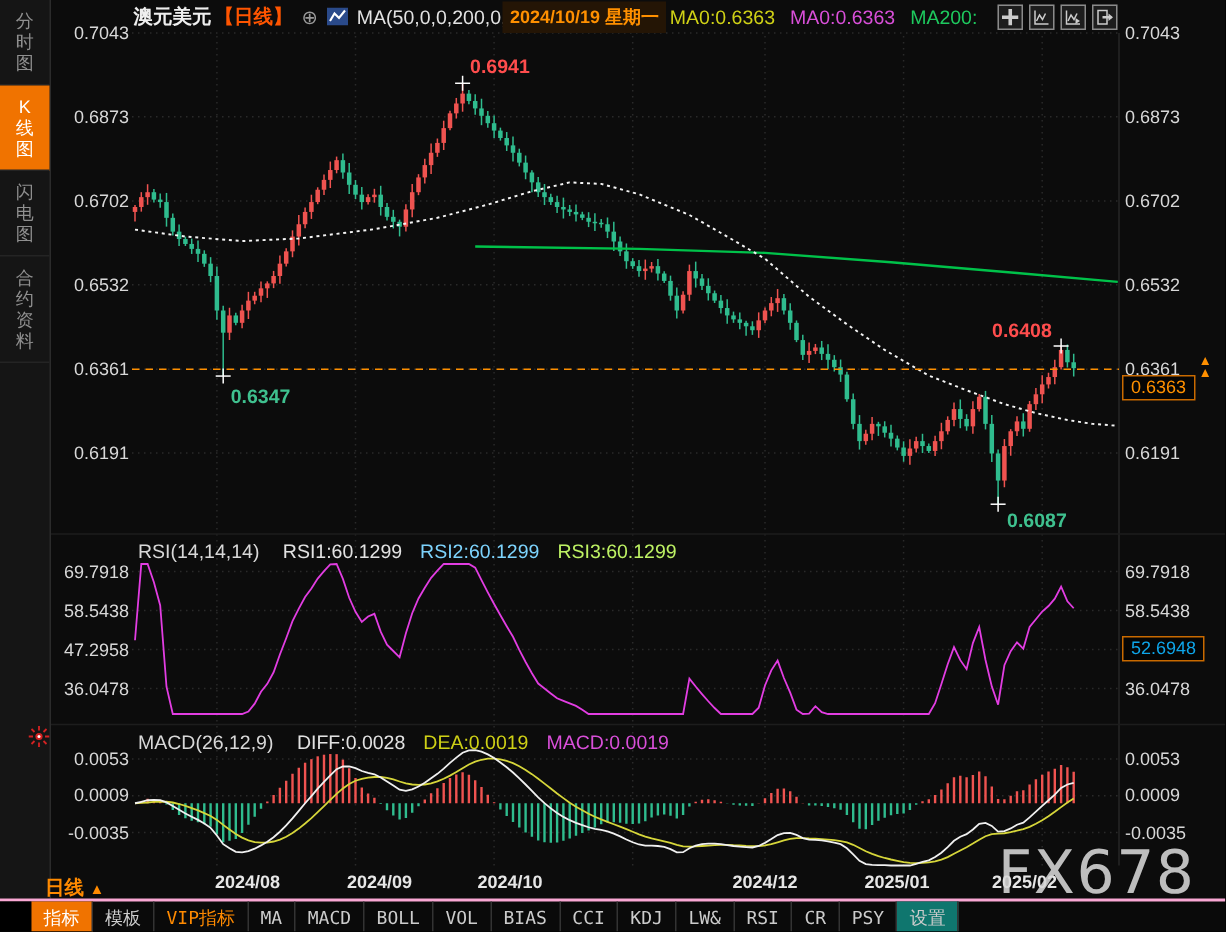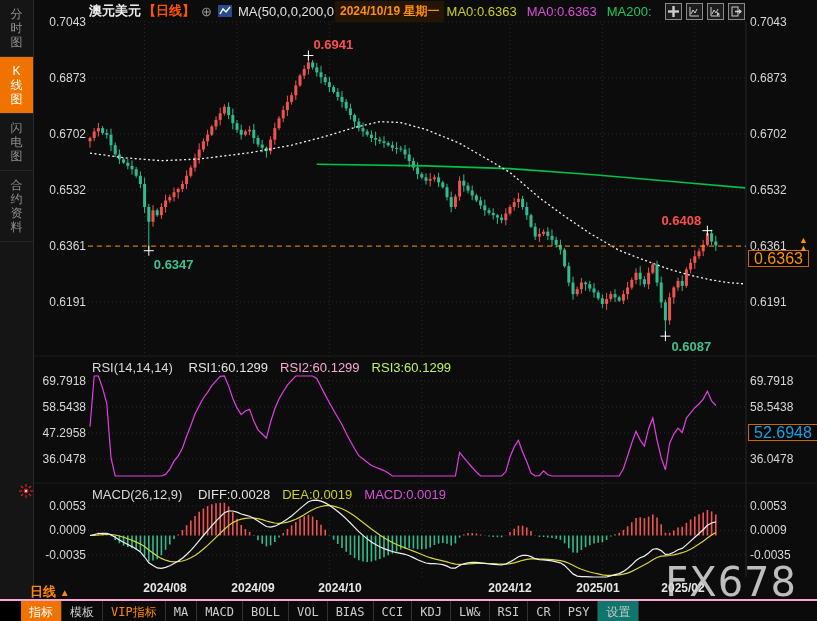--- a/index.html
+++ b/index.html
@@ -19,21 +19,21 @@
   #topbar .sym{color:#efefef;font-weight:bold;margin-left:56px;}
   #topbar .period{color:#ff5500;font-weight:bold;margin-left:2px;}
   #topbar .expand{color:#9a9a9a;margin:0 6px;font-size:13px;}
   .ma-seg{margin-right:10px;}
   #win-icons{position:absolute;right:72px;top:3px;display:flex;gap:4px;z-index:7;}
   .wicon{width:15px;height:15px;background:#1d1d1d;border:1px solid #8a8a8a;display:flex;
          align-items:center;justify-content:center;cursor:pointer;}
   
   .axlbl{position:absolute;font-size:12px;color:#d8d8d8;transform:translateY(-50%);z-index:4;}
   .badge{position:absolute;left:748px;background:#050505;border:1px solid #c96a00;color:#ff9000;
-         font-size:16px;padding:0 5px;line-height:15px;z-index:5;}
+         font-size:12px;padding:0 5px;line-height:15px;z-index:5;}
   .badge.gray{color:#0ea5e9;}
   
   .ptitle{position:absolute;left:92px;font-size:13px;z-index:5;white-space:nowrap;}
   .ptitle .seg{margin-right:12px;}
   
   
   #daterow{position:absolute;left:33px;top:578px;width:784px;height:20px;z-index:5;}
   .dlbl{position:absolute;top:3px;transform:translateX(-50%);font-size:12px;color:#e6e6e6;font-weight:bold;}
   #datehl{position:absolute;left:335px;top:1px;background:#241505;color:#ff9000;font-size:12px;
           font-weight:bold;padding:2px 5px;z-index:6;}
@@ -624,21 +624,21 @@
         <svg width="11" height="11">
           <rect x="1" y="1" width="6" height="9" fill="none" stroke="#ccc"></rect>
           <line x1="4" y1="5.5" x2="10" y2="5.5" stroke="#ccc" stroke-width="1.6"></line>
           <path d="M8,3 L11,5.5 L8,8 Z" fill="#ccc"></path>
         </svg>
       </div>
     </div>
 
   <div class="ptitle" style="top:360px">
     <span class="seg">RSI(14,14,14)</span>
-    <span id="rsi-series"><span class="seg" style="color: rgb(226, 226, 226);">RSI1:60.1299</span><span class="seg" style="color: #f9a8d4;">RSI2:60.1299</span><span class="seg" style="color: #bef264;">RSI3:60.1299</span></span>
+    <span id="rsi-series"><span class="seg" style="color: rgb(226, 226, 226);">RSI1:60.1299</span><span class="seg" style="color: #7dd3fc;">RSI2:60.1299</span><span class="seg" style="color: #bef264;">RSI3:60.1299</span></span>
   </div>
   <div class="ptitle" style="top:487px">
     <span class="seg">MACD(26,12,9)</span>
     <span id="macd-series"><span class="seg" style="color: rgb(226, 226, 226);">DIFF:0.0028</span><span class="seg" style="color: rgb(207, 209, 22);">DEA:0.0019</span><span class="seg" style="color: rgb(217, 79, 217);">MACD:0.0019</span></span>
   </div>
 
   <div id="axis-labels">
       <div class="axlbl" style="top: 22px; left: 38px; width: 48px; text-align: right;">0.7043</div>
       <div class="axlbl" style="top: 22px; left: 750px;">0.7043</div>
       <div class="axlbl" style="top: 77.862px; left: 38px; width: 48px; text-align: right;">0.6873</div>

